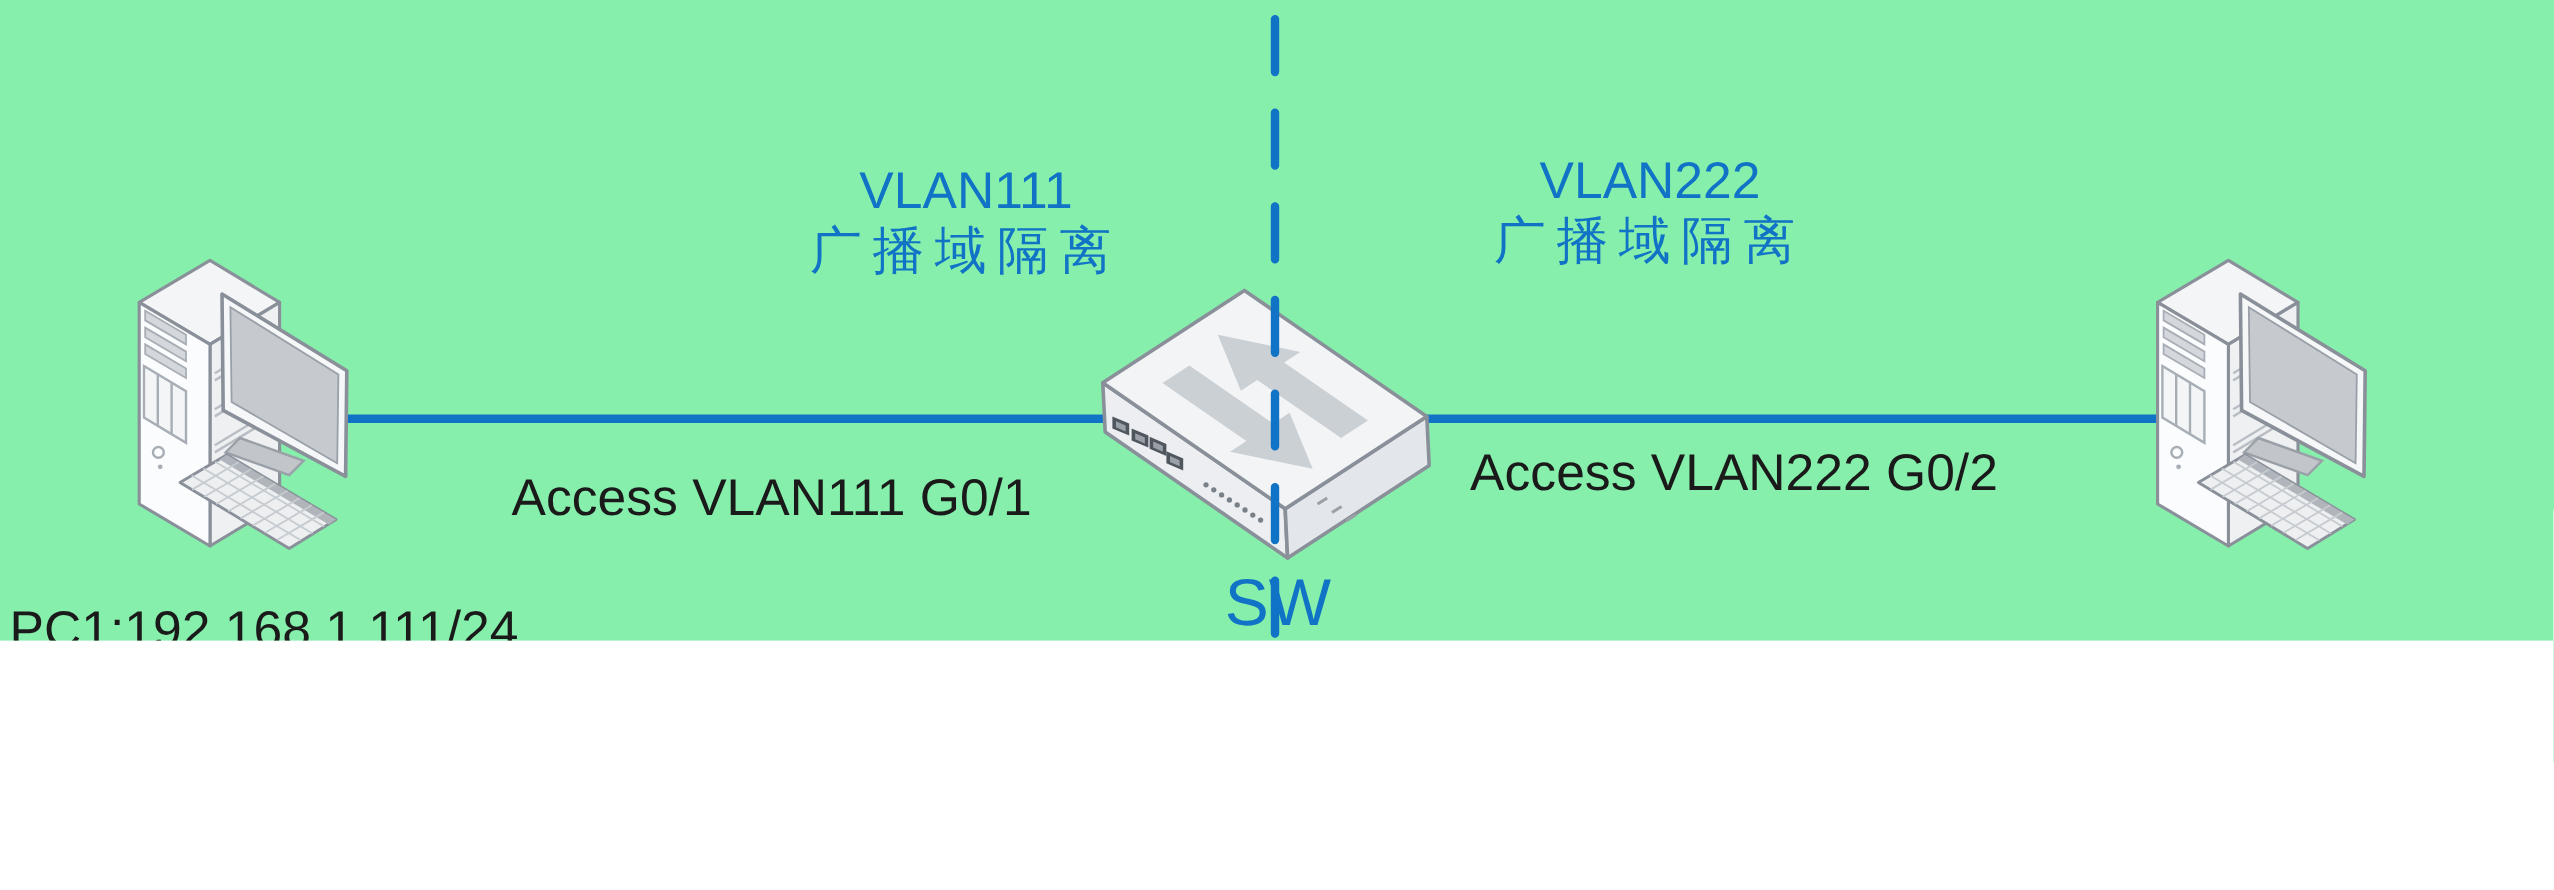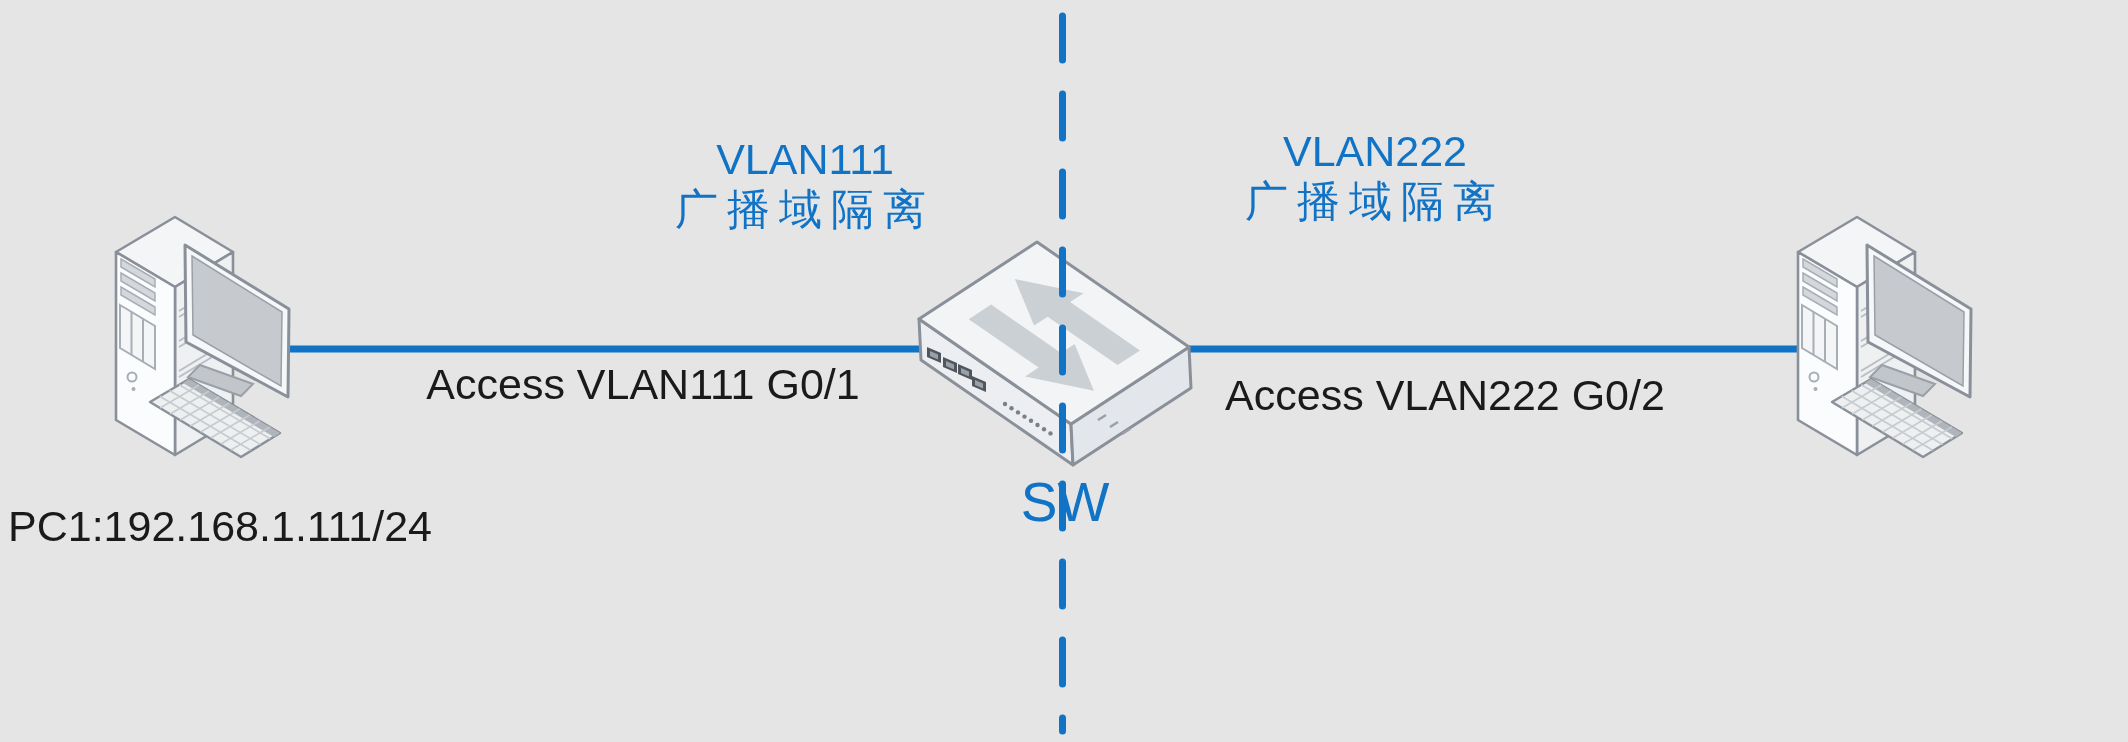--- a/index.html
+++ b/index.html
@@ -1,19 +1,19 @@
 <!DOCTYPE html>
 <html><head>
 <meta charset="utf-8">
 <style>
   html,body{margin:0;padding:0;background:#ffffff;}
   .canvas{
     position:relative;
-    width:2128px;height:742px;
-    background:#e5e5e5;
+    width:2128px;height:534px;
+    background:#86efac;
     overflow:hidden;
     font-family:"Liberation Sans","DejaVu Sans",sans-serif;
   }
   .canvas svg.scene{position:absolute;left:0;top:0;}
   .lbl{
     position:absolute;
     white-space:nowrap;
     color:#1a1a1a;
     font-family:"Liberation Sans","DejaVu Sans",sans-serif;
   }
@@ -153,21 +153,21 @@
   <div class="lbl vlan-caption blue" style="left:805px;top:134px;">
     <div>VLAN111</div>
     <div class="cjk">广播域隔离</div>
   </div>
 
   <div class="lbl vlan-caption blue" style="left:1375px;top:126px;">
     <div>VLAN222</div>
     <div class="cjk">广播域隔离</div>
   </div>
 
-  <div class="lbl link-label" style="left:643px;top:384px;">Access VLAN111 G0/1</div>
+  <div class="lbl link-label" style="left:643px;top:416px;">Access VLAN111 G0/1</div>
 
   <div class="lbl link-label" style="left:1445px;top:395px;">Access VLAN222 G0/2</div>
 
   <div class="lbl pc-label" style="left:8px;top:505px;margin-top:21px;">PC1:192.168.1.111/24</div>
 
 
   <div class="lbl sw-label blue" style="left:1065px;top:502px;">SW</div>
 
 </div>
 

